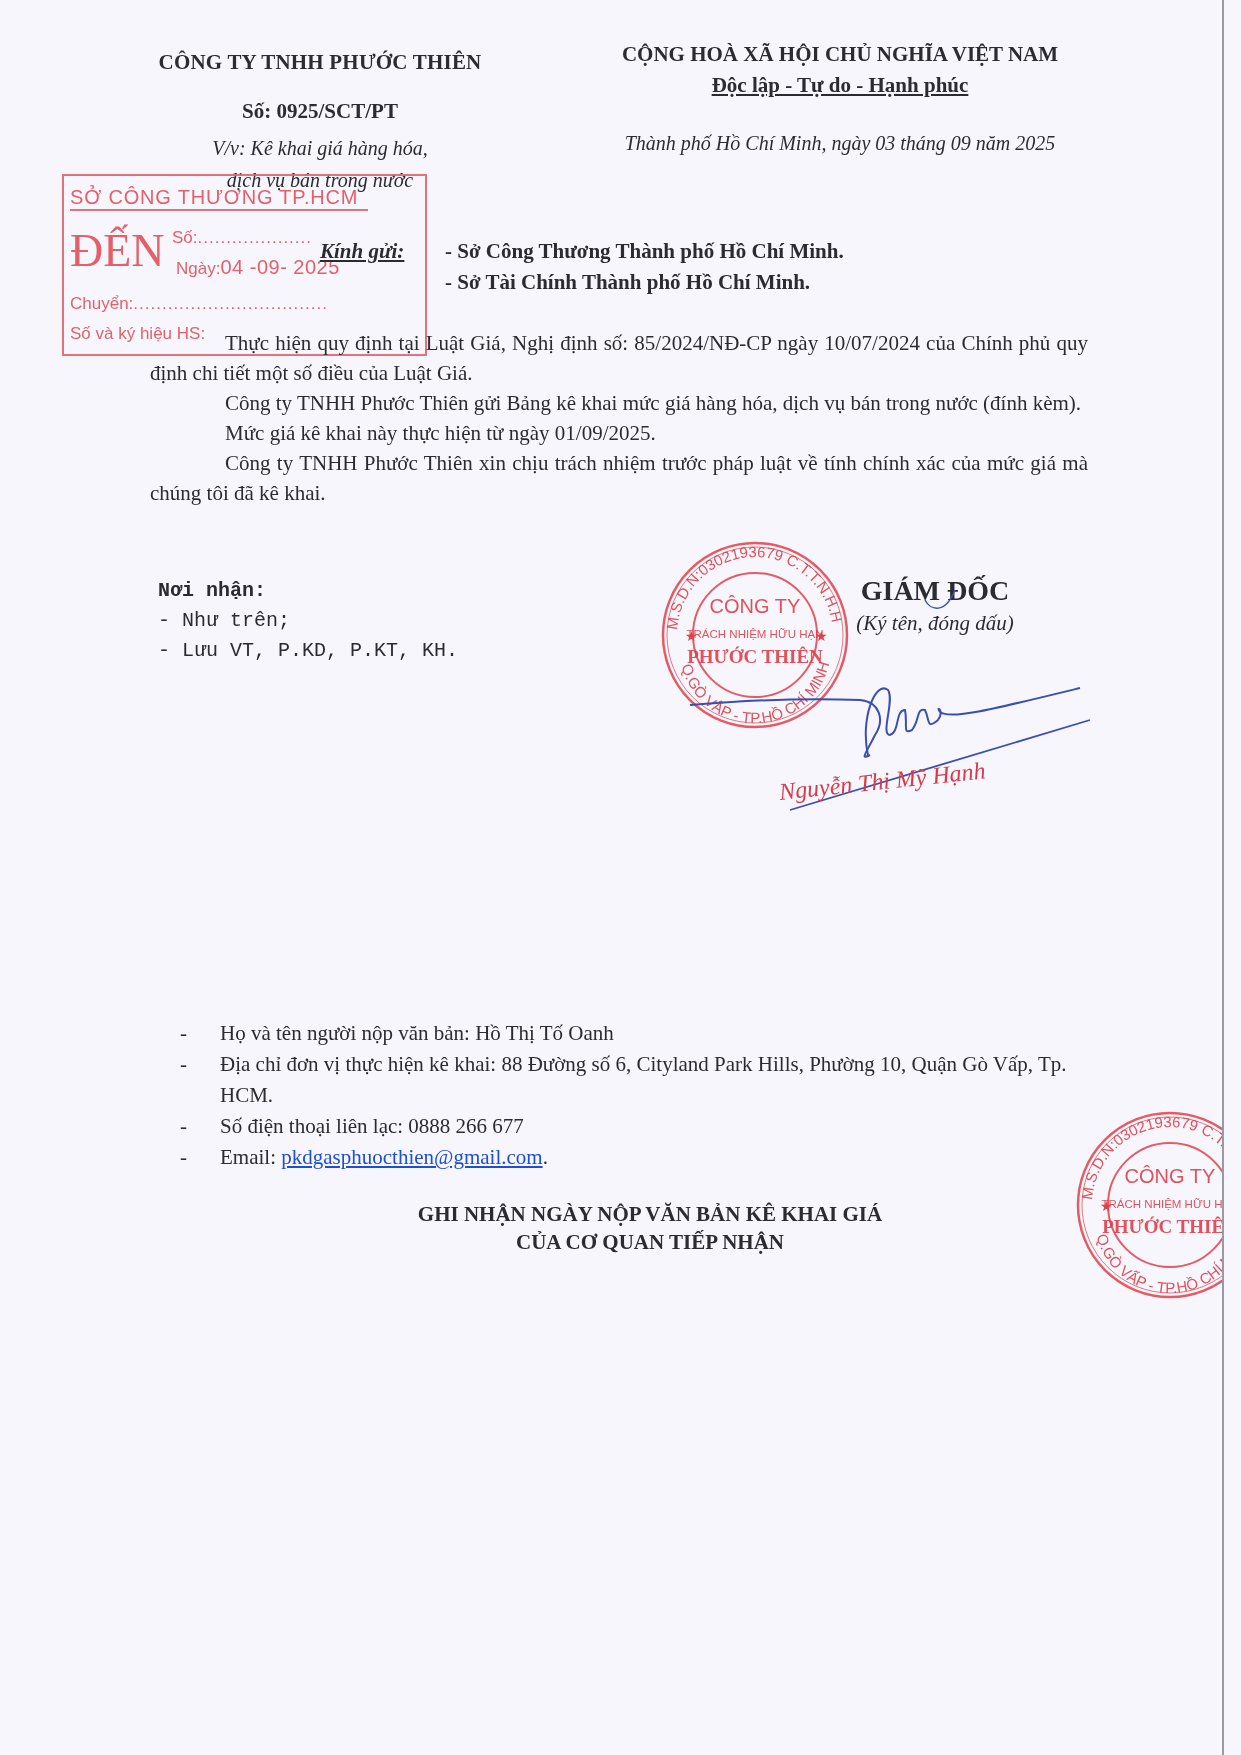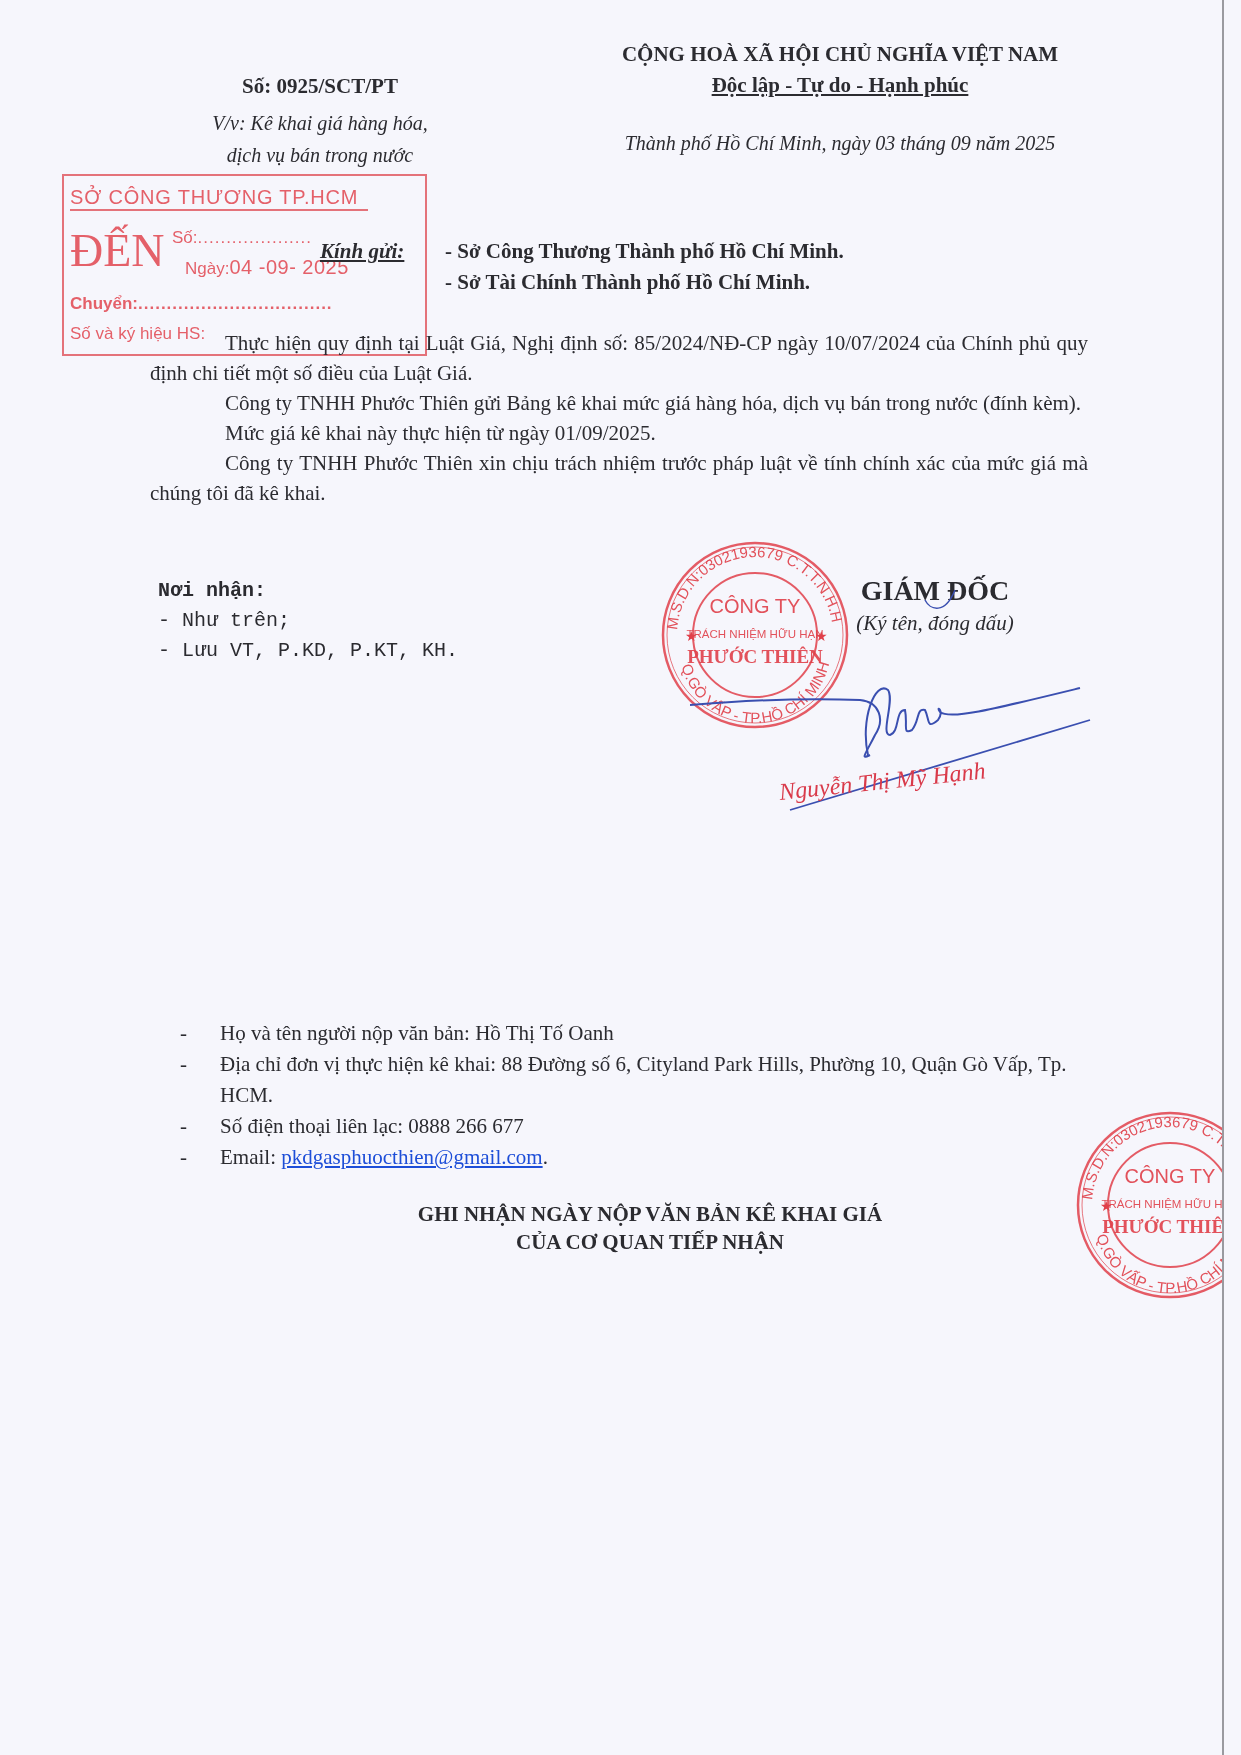--- a/index.html
+++ b/index.html
@@ -47,34 +47,35 @@
     left: 62px; top: 174px; width: 318px; height: 178px;
     border: 2px solid #e3646c; border-right-width: 2px;
     color: #e3505a;
     font-family: "Liberation Sans", "DejaVu Sans", sans-serif;
     opacity: 0.9;
     padding-left: 43px;
   }
   .rs-header { position: absolute; left: 6px; top: 10px; font-size: 20px; letter-spacing: 0.8px; border-bottom: 2px solid #e3646c; padding-right: 10px; }
   .rs-den { position: absolute; left: 6px; top: 52px; font-family: "Liberation Serif", serif; font-size: 46px; line-height: 46px; }
   .rs-so { position: absolute; left: 108px; top: 52px; font-size: 17px; }
-  .rs-ngay { position: absolute; left: 121px; top: 80px; font-size: 17px; }
+  .rs-ngay { position: absolute; left: 112px; top: 80px; font-size: 17px; }
   .rs-ngay-val { font-family: "Liberation Sans Narrow", "Liberation Sans", sans-serif; font-size: 20px; letter-spacing: 0.5px; }
-  .rs-chuyen { position: absolute; left: 6px; top: 118px; font-size: 17px; font-weight: bold; }
+  .rs-chuyen { position: absolute; left: 6px; top: 118px; font-size: 17px; }
   .rs-sokyhieu { position: absolute; left: 6px; top: 148px; font-size: 17px; }
   .dots { letter-spacing: 1px; }
   .stamp-svg { position: absolute; }
   .sig-svg { position: absolute; left: 690px; top: 560px; }
 </style>
 </head>
 <body>
 
 <div class="page-edge"></div>
 
 <div class="abs hdr-left">
+  <div class="company">CÔNG TY TNHH PHƯỚC THIÊN</div>
   <div class="docno">Số: 0925/SCT/PT</div>
   <div class="subject">
     <div>V/v: Kê khai giá hàng hóa,</div>
     <div>dịch vụ bán trong nước</div>
   </div>
 </div>
 
 <div class="abs hdr-right">
   <div class="republic">CỘNG HOÀ XÃ HỘI CHỦ NGHĨA VIỆT NAM</div>
   <div class="motto">Độc lập - Tự do - Hạnh phúc</div>

